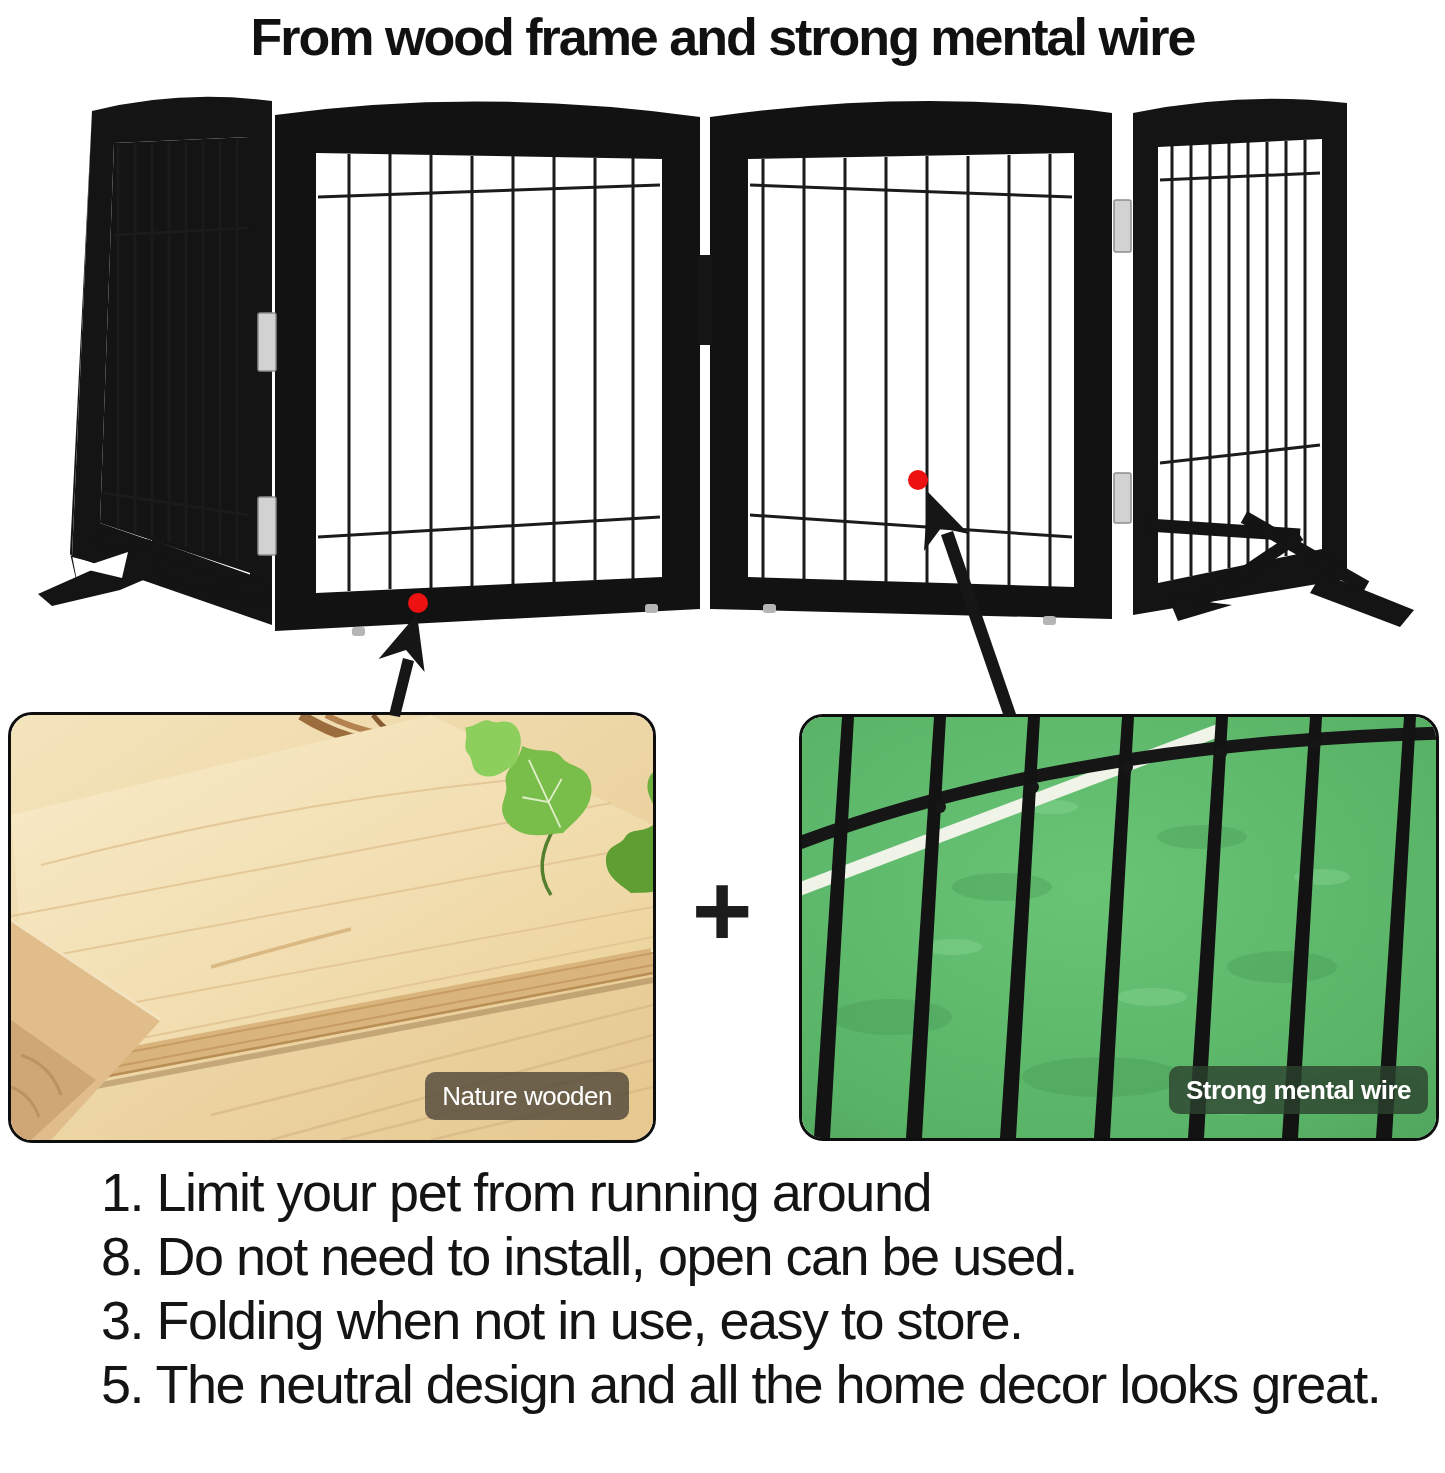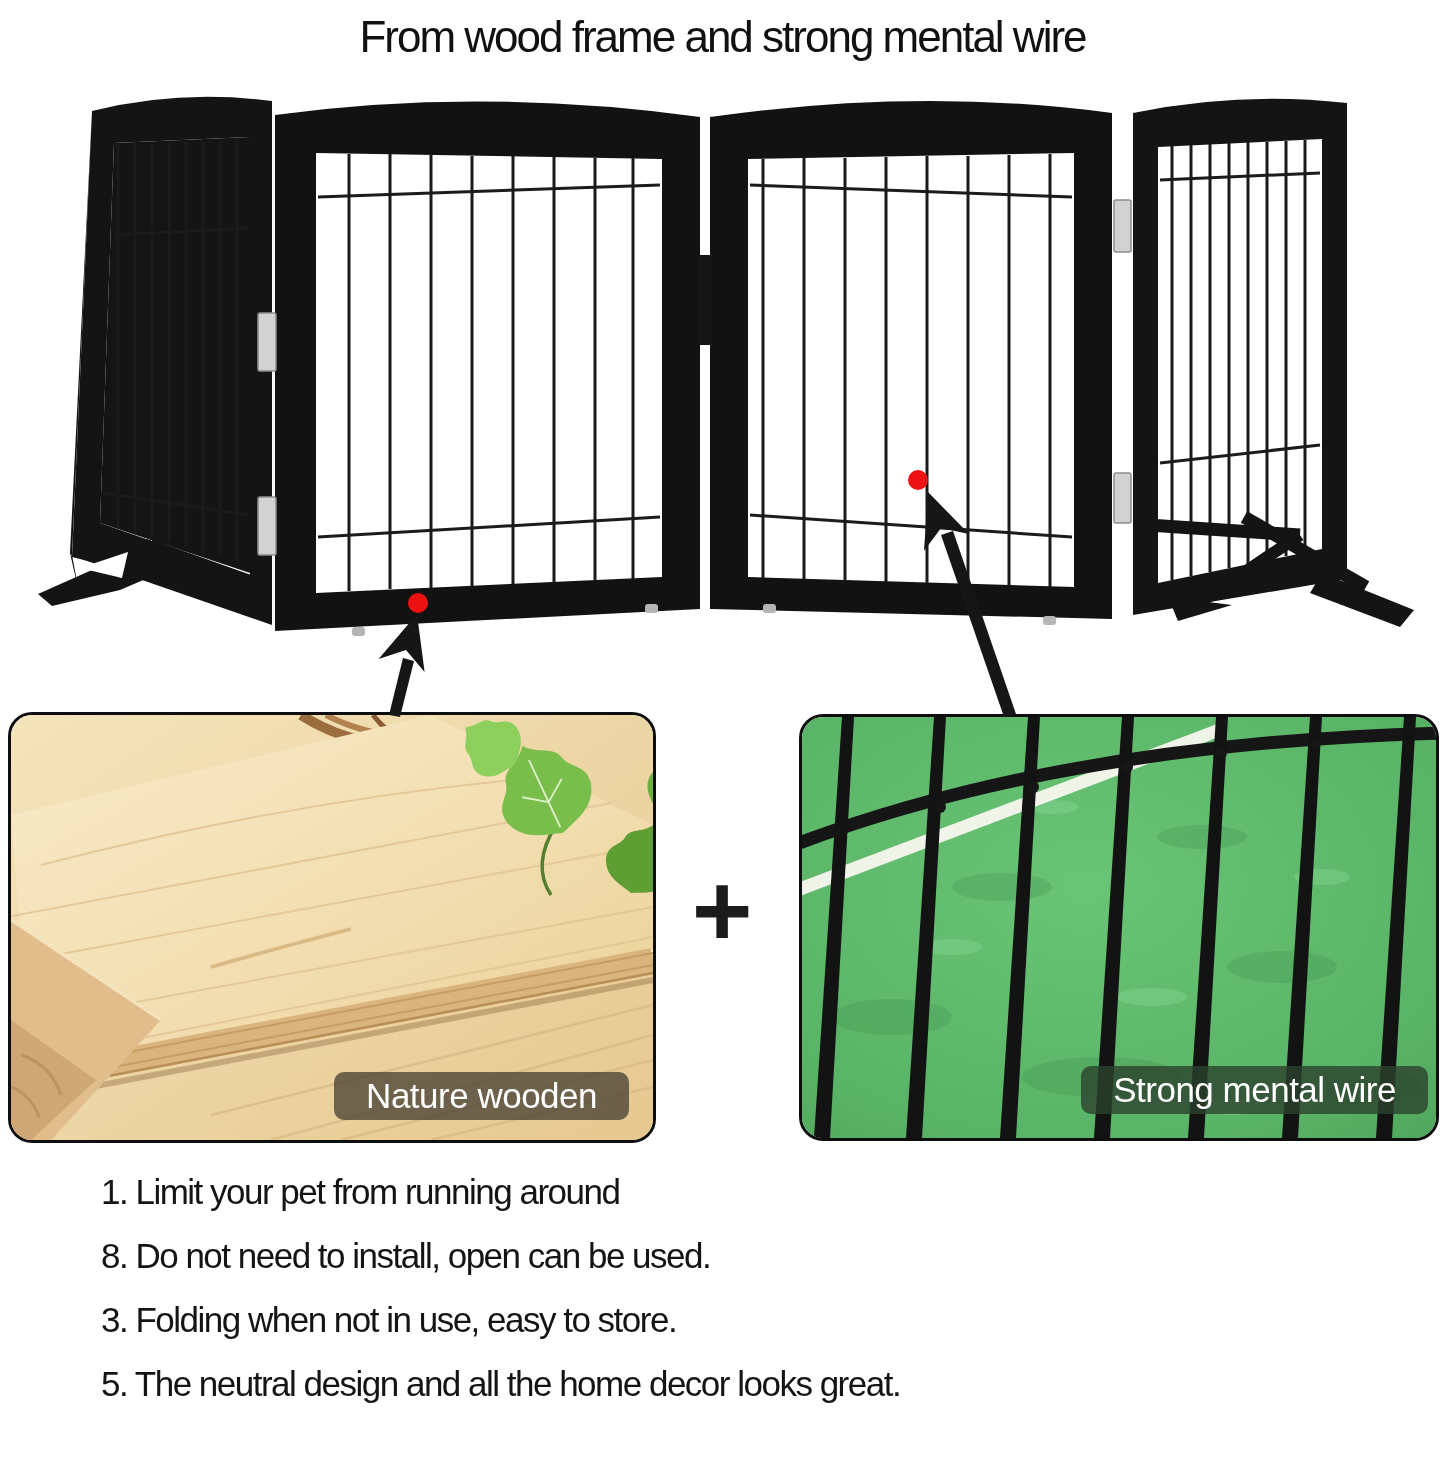--- a/index.html
+++ b/index.html
@@ -1,32 +1,32 @@
 <!DOCTYPE html>
 <html><head>
 <meta charset="utf-8">
 <style>
   html,body{margin:0;padding:0;background:#ffffff;}
   .page{position:relative;width:1445px;height:1473px;background:#fff;overflow:hidden;
         font-family:"Liberation Sans","DejaVu Sans",sans-serif;color:#111;}
   .title{position:absolute;top:0;left:0;width:100%;height:74px;line-height:74px;
-         text-align:center;font-size:44px;font-weight:400;letter-spacing:-2px;color:#111;}
+         text-align:center;font-size:52px;font-weight:700;letter-spacing:-2px;color:#111;}
   .gate-svg{position:absolute;left:0;top:85px;width:1445px;height:650px;pointer-events:none;z-index:3;}
   .inset{position:absolute;border:3px solid #0e0e0e;border-radius:24px;overflow:hidden;z-index:2;background:#fff;}
   .inset-wood{left:8px;top:712px;width:642px;height:425px;}
   .inset-wire{left:799px;top:714px;width:634px;height:421px;}
   .inset svg{display:block;width:100%;height:100%;}
-  .pill{position:absolute;color:#fff;font-size:35px;line-height:46px;padding:1px 32px;
+  .pill{position:absolute;color:#fff;font-size:26px;line-height:46px;padding:1px 17px;
         border-radius:10px;white-space:nowrap;letter-spacing:-0.5px;}
   .pill-wood{right:24px;bottom:20px;background:rgba(74,66,54,0.78);}
-  .pill-wire{right:8px;bottom:24px;background:rgba(44,66,46,0.80);}
+  .pill-wire{right:8px;bottom:24px;background:rgba(44,66,46,0.80);font-weight:bold;}
   .plus{position:absolute;left:676px;top:862px;width:92px;height:96px;display:flex;
         align-items:center;justify-content:center;font-size:104px;font-weight:900;color:#1c1c1c;}
   .features{position:absolute;left:101px;top:1160px;right:10px;z-index:1;}
-  .feature-line{height:64px;line-height:64px;font-size:35px;letter-spacing:-1.5px;
+  .feature-line{height:64px;line-height:64px;font-size:54px;letter-spacing:-1.5px;
                 color:#141414;white-space:nowrap;}
 </style>
 </head>
 <body>
 
 <div class="page">
 
   <div class="title">From wood frame and strong mental wire</div>
 
   <svg class="gate-svg" viewBox="0 0 1445 650">

